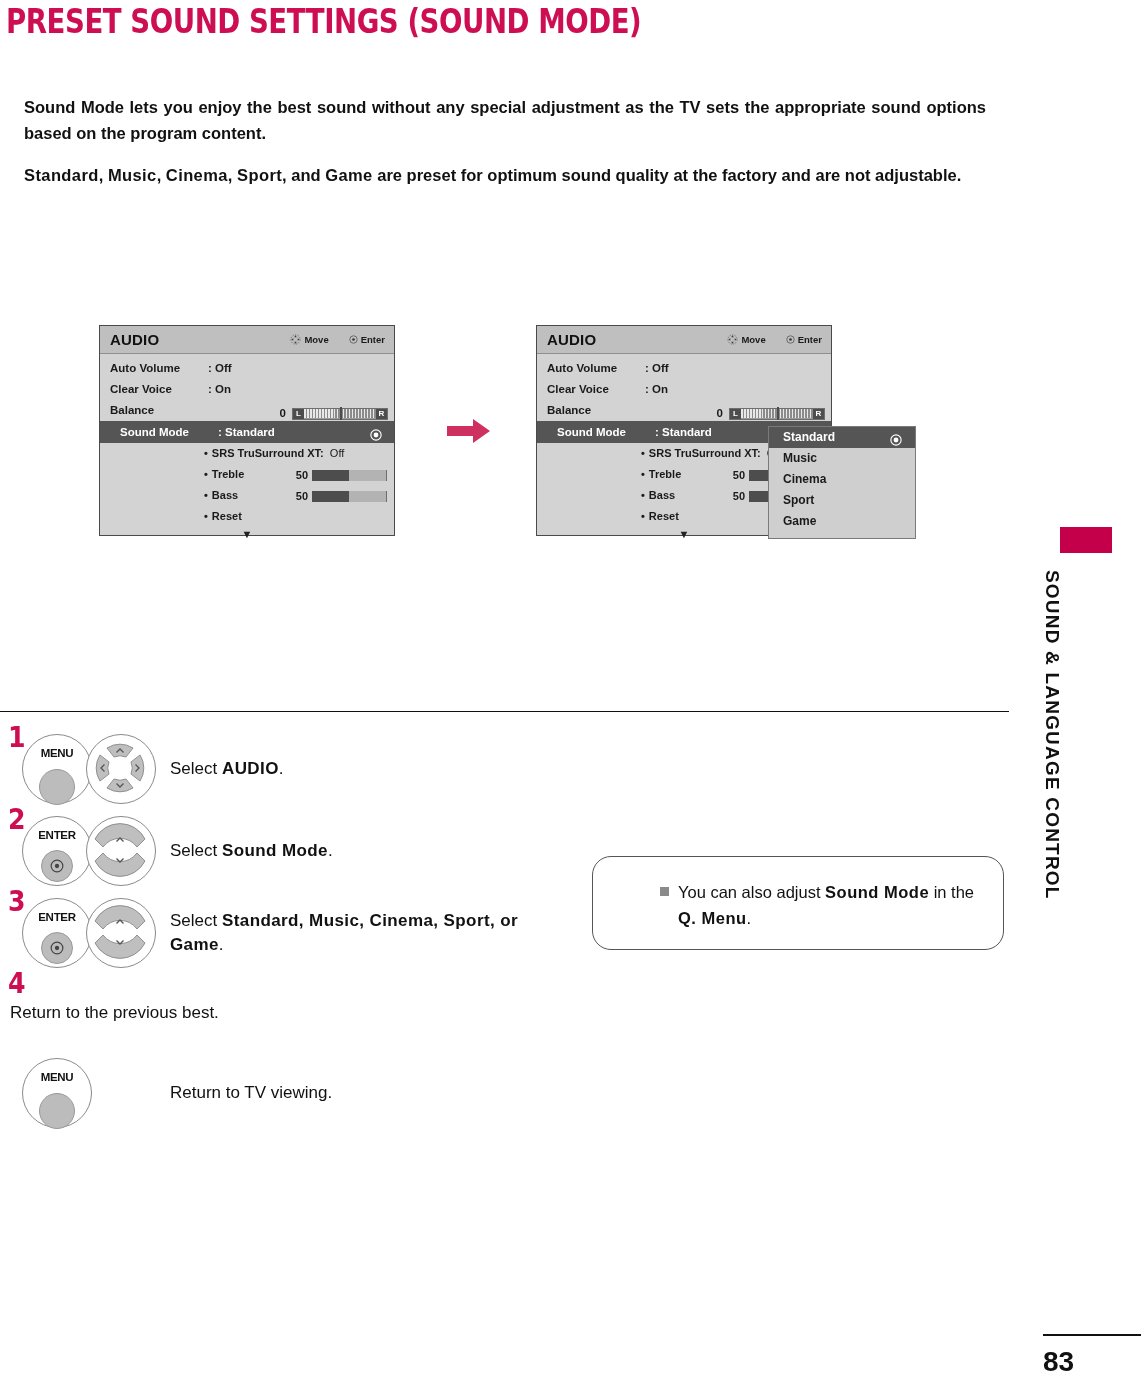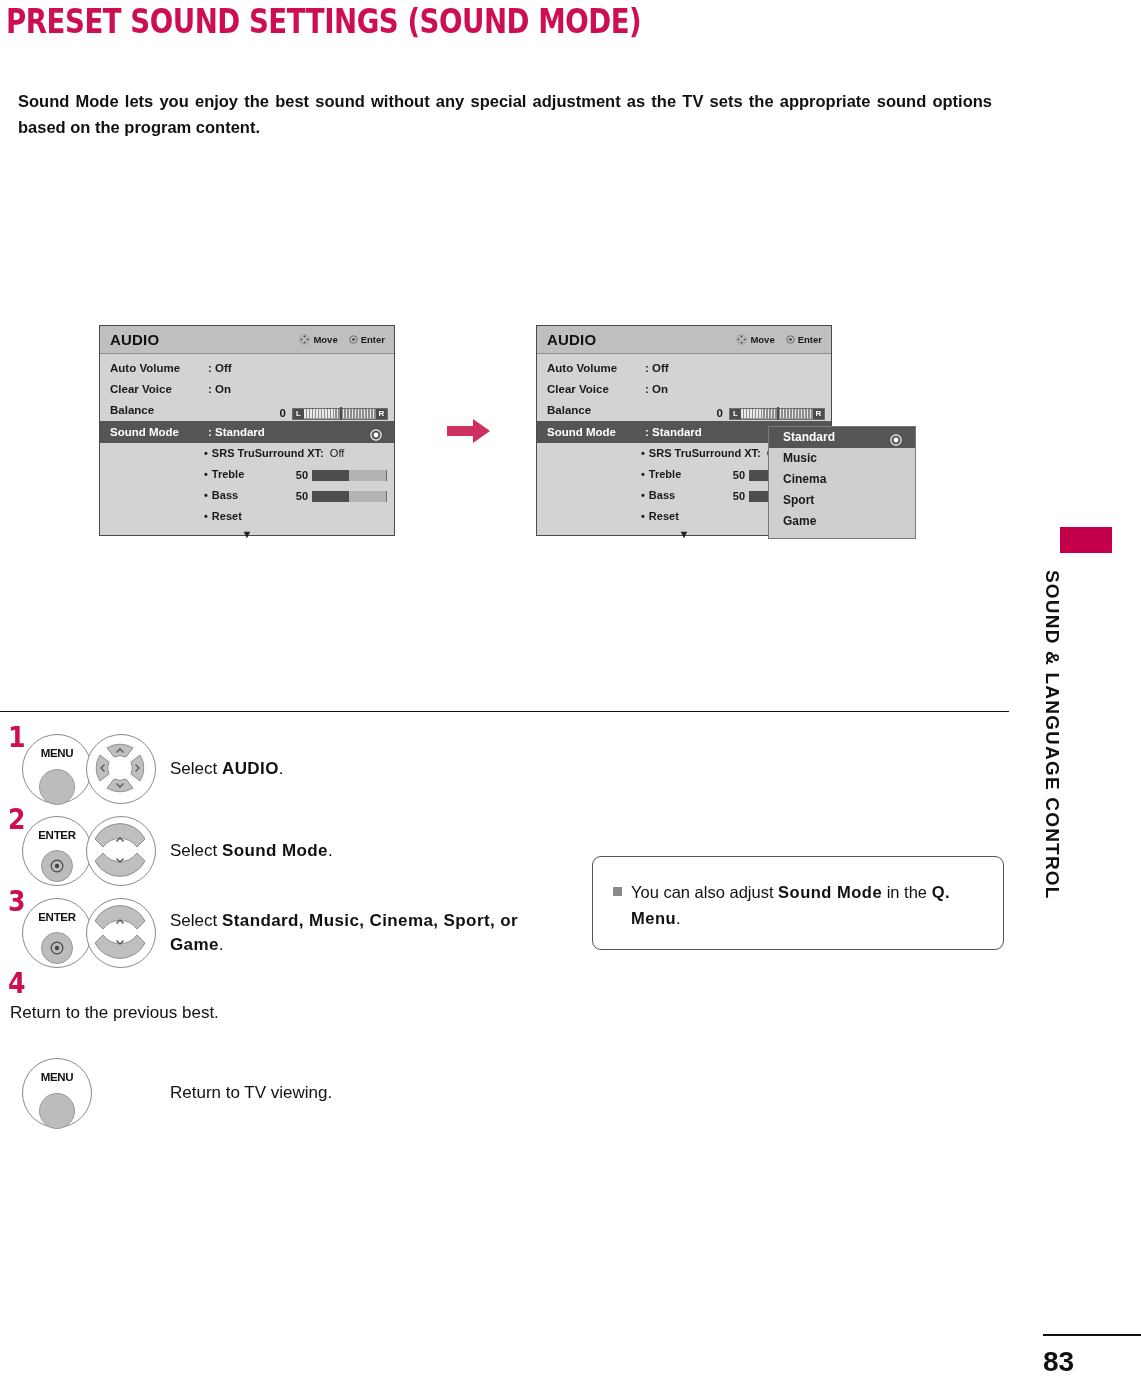--- a/index.html
+++ b/index.html
@@ -35,21 +35,21 @@
   #intro {
     position: absolute;
     left: 8px;
     top: 78px;
     width: 994px;
     font-size: 16.5px;
     line-height: 26px;
     font-weight: bold;
     color: #111;
   }
-  #intro p { margin: 10px; }
+  #intro p { margin: 16px; }
   #intro .just { text-align: justify; }
   #intro .bold-term { font-weight: bold; letter-spacing: 0.4px; }
 
   
   .osd {
     position: absolute;
     background: #D3D3D3;
     border: 1px solid #4a4a4a;
     box-sizing: border-box;
     font-size: 11px;
@@ -73,21 +73,21 @@
     font-weight: bold;
     letter-spacing: 0.2px;
     color: #111;
   }
   .osd-hint {
     position: absolute;
     right: 9px;
     top: 8px;
     display: flex;
     align-items: center;
-    gap: 11px;
+    gap: 20px;
     font-size: 9.5px;
     font-weight: bold;
   }
   .hint-grp { display: flex; align-items: center; gap: 3px; }
   .dpad-mini { width: 11px; height: 11px; display: block; }
   .enter-mini { width: 9px; height: 9px; display: block; }
 
   .osd-body { position: relative; padding-top: 4px; }
 
   .osd-row {
@@ -99,21 +99,21 @@
     white-space: nowrap;
   }
   .osd-row .lbl { display: inline-block; width: 68px; }
   .osd-row .val { display: inline-block; margin-left: 30px; }
 
   .osd-row.selected {
     background: #555555;
     color: #ffffff;
     height: 22px;
     line-height: 22px;
-    padding-left: 10px;
+    padding-left: 20px;
   }
   .radio-dot {
     position: absolute;
     right: 12px;
     top: 50%;
     transform: translateY(-50%);
     width: 12px;
     height: 12px;
     display: block;
   }
@@ -310,23 +310,24 @@
   .step-text b { font-weight: bold; letter-spacing: 0.4px; }
 
   
   #note-box {
     position: absolute;
     left: 592px;
     top: 856px;
     width: 412px;
     height: 94px;
     border: 1.4px solid #555;
-    border-radius: 9px;
+    border-radius: 19px;
     box-sizing: border-box;
     background: #fff;
+    padding-left: 47px;
   }
   #note-inner {
     padding: 22px 18px 0 20px;
     font-size: 16.5px;
     line-height: 26px;
     color: #111;
     display: flex;
     gap: 9px;
   }
   .note-bullet {
@@ -381,20 +382,23 @@
     color: #111;
   }
 </style>
 </head>
 <body>
 
 <div id="page-title">PRESET SOUND SETTINGS (SOUND MODE)</div>
 
 <div id="intro">
   <p class="just">Sound Mode lets you enjoy the best sound without any special adjustment as the TV sets the appropriate sound options based on the program content.</p>
+  <p>
+    <span class="bold-term">Standard</span><span>, </span><span class="bold-term">Music</span><span>, </span><span class="bold-term">Cinema</span><span>, </span><span class="bold-term">Sport</span><span>, and </span><span class="bold-term">Game</span><span> are preset for optimum sound quality at the factory and are not adjustable.</span>
+  </p>
 </div>
 
 <div class="osd" id="osd-1">
   <div class="osd-header">
     <div class="osd-title">AUDIO</div>
     <div class="osd-hint">
       <span class="hint-grp">
         <span>
           <svg class="dpad-mini" viewBox="0 0 20 20">
             <circle cx="10" cy="10" r="8.4" fill="none" stroke="#4a4a4a" stroke-width="1.1" stroke-dasharray="2.5 2.2"></circle>

